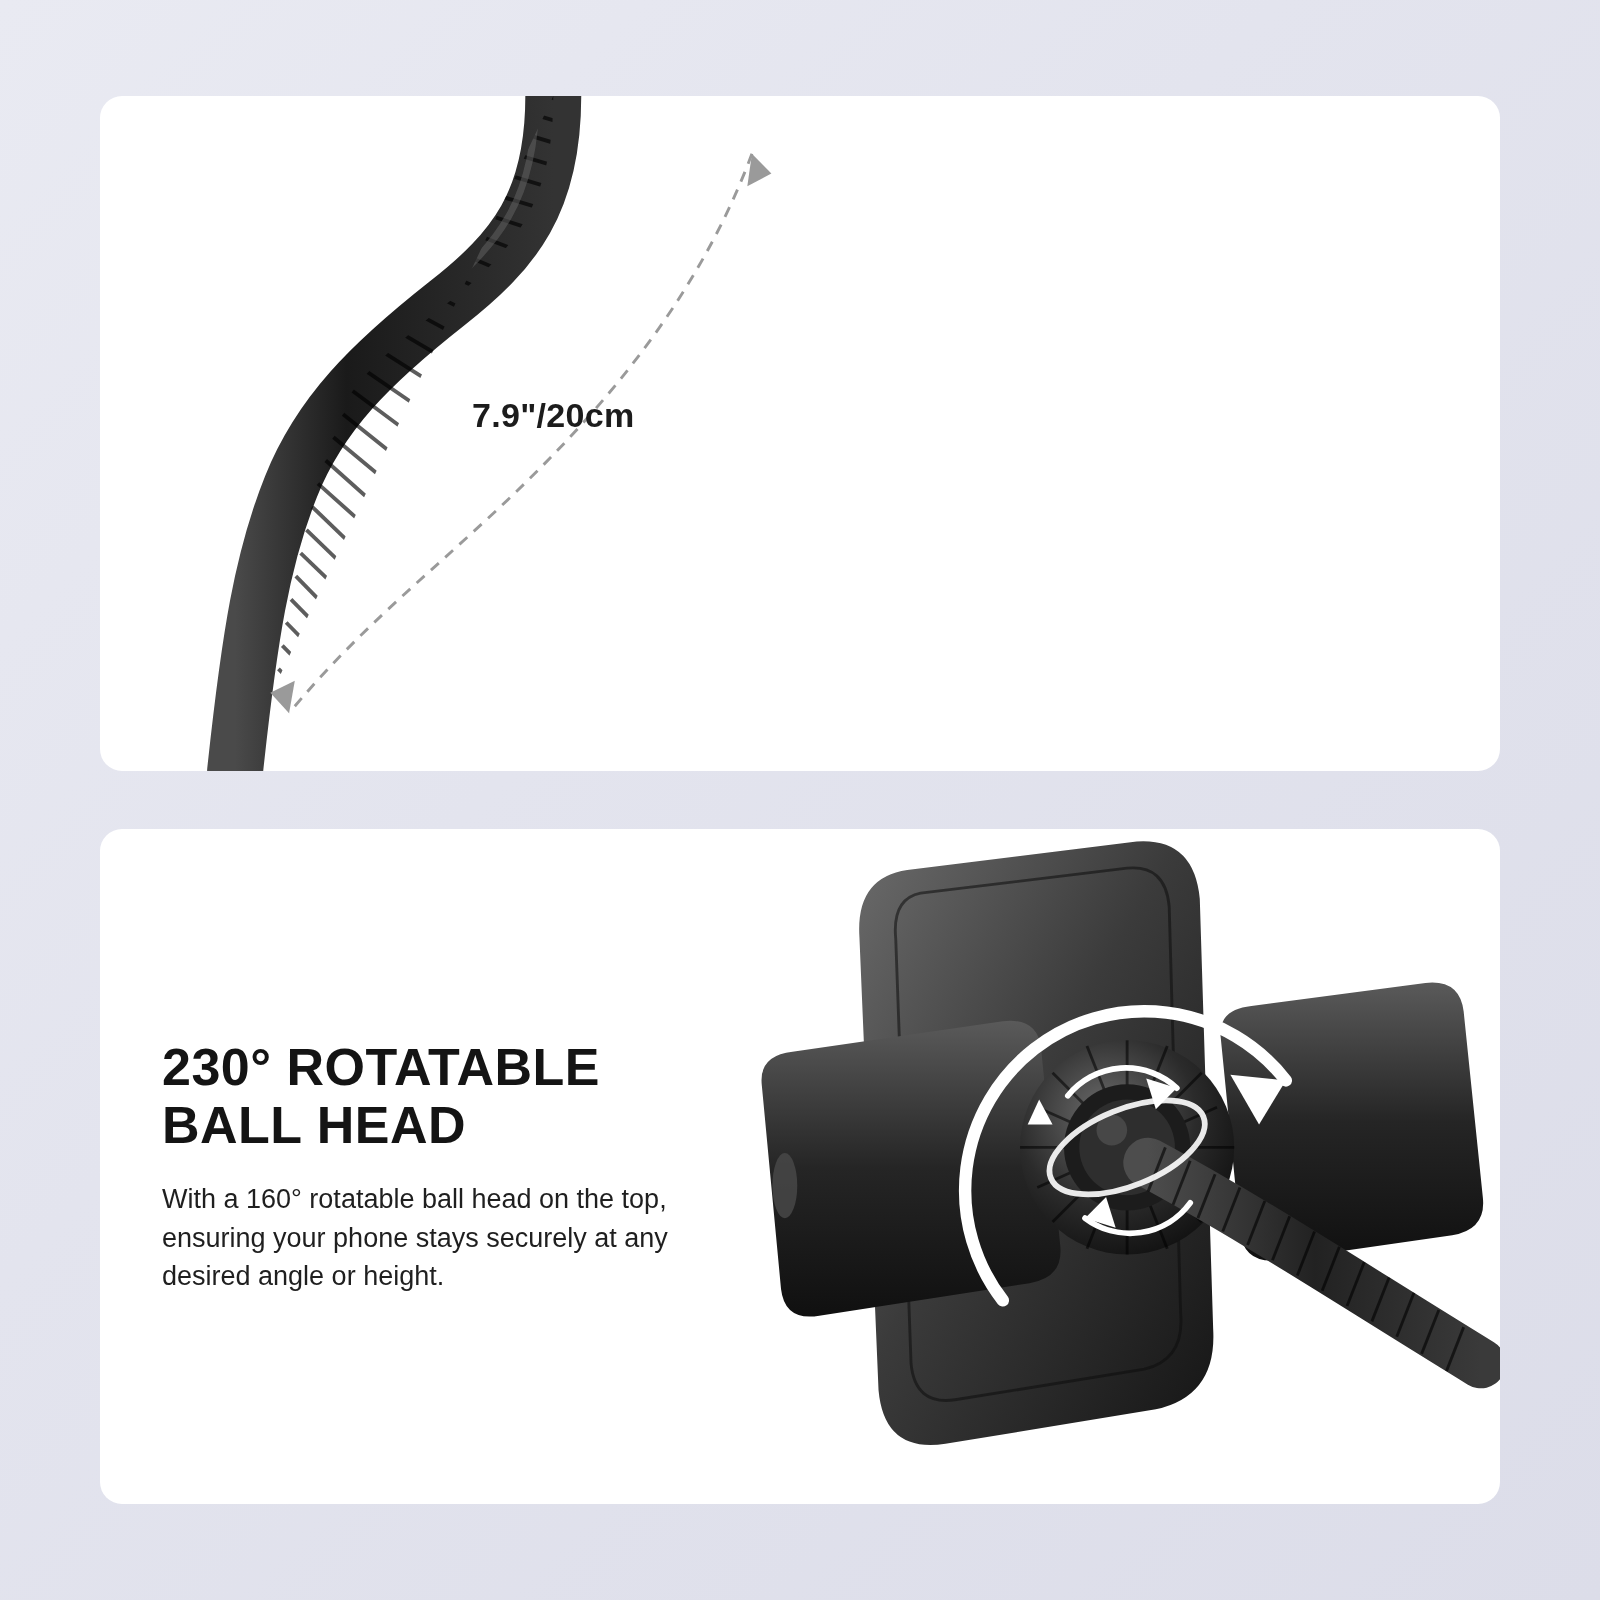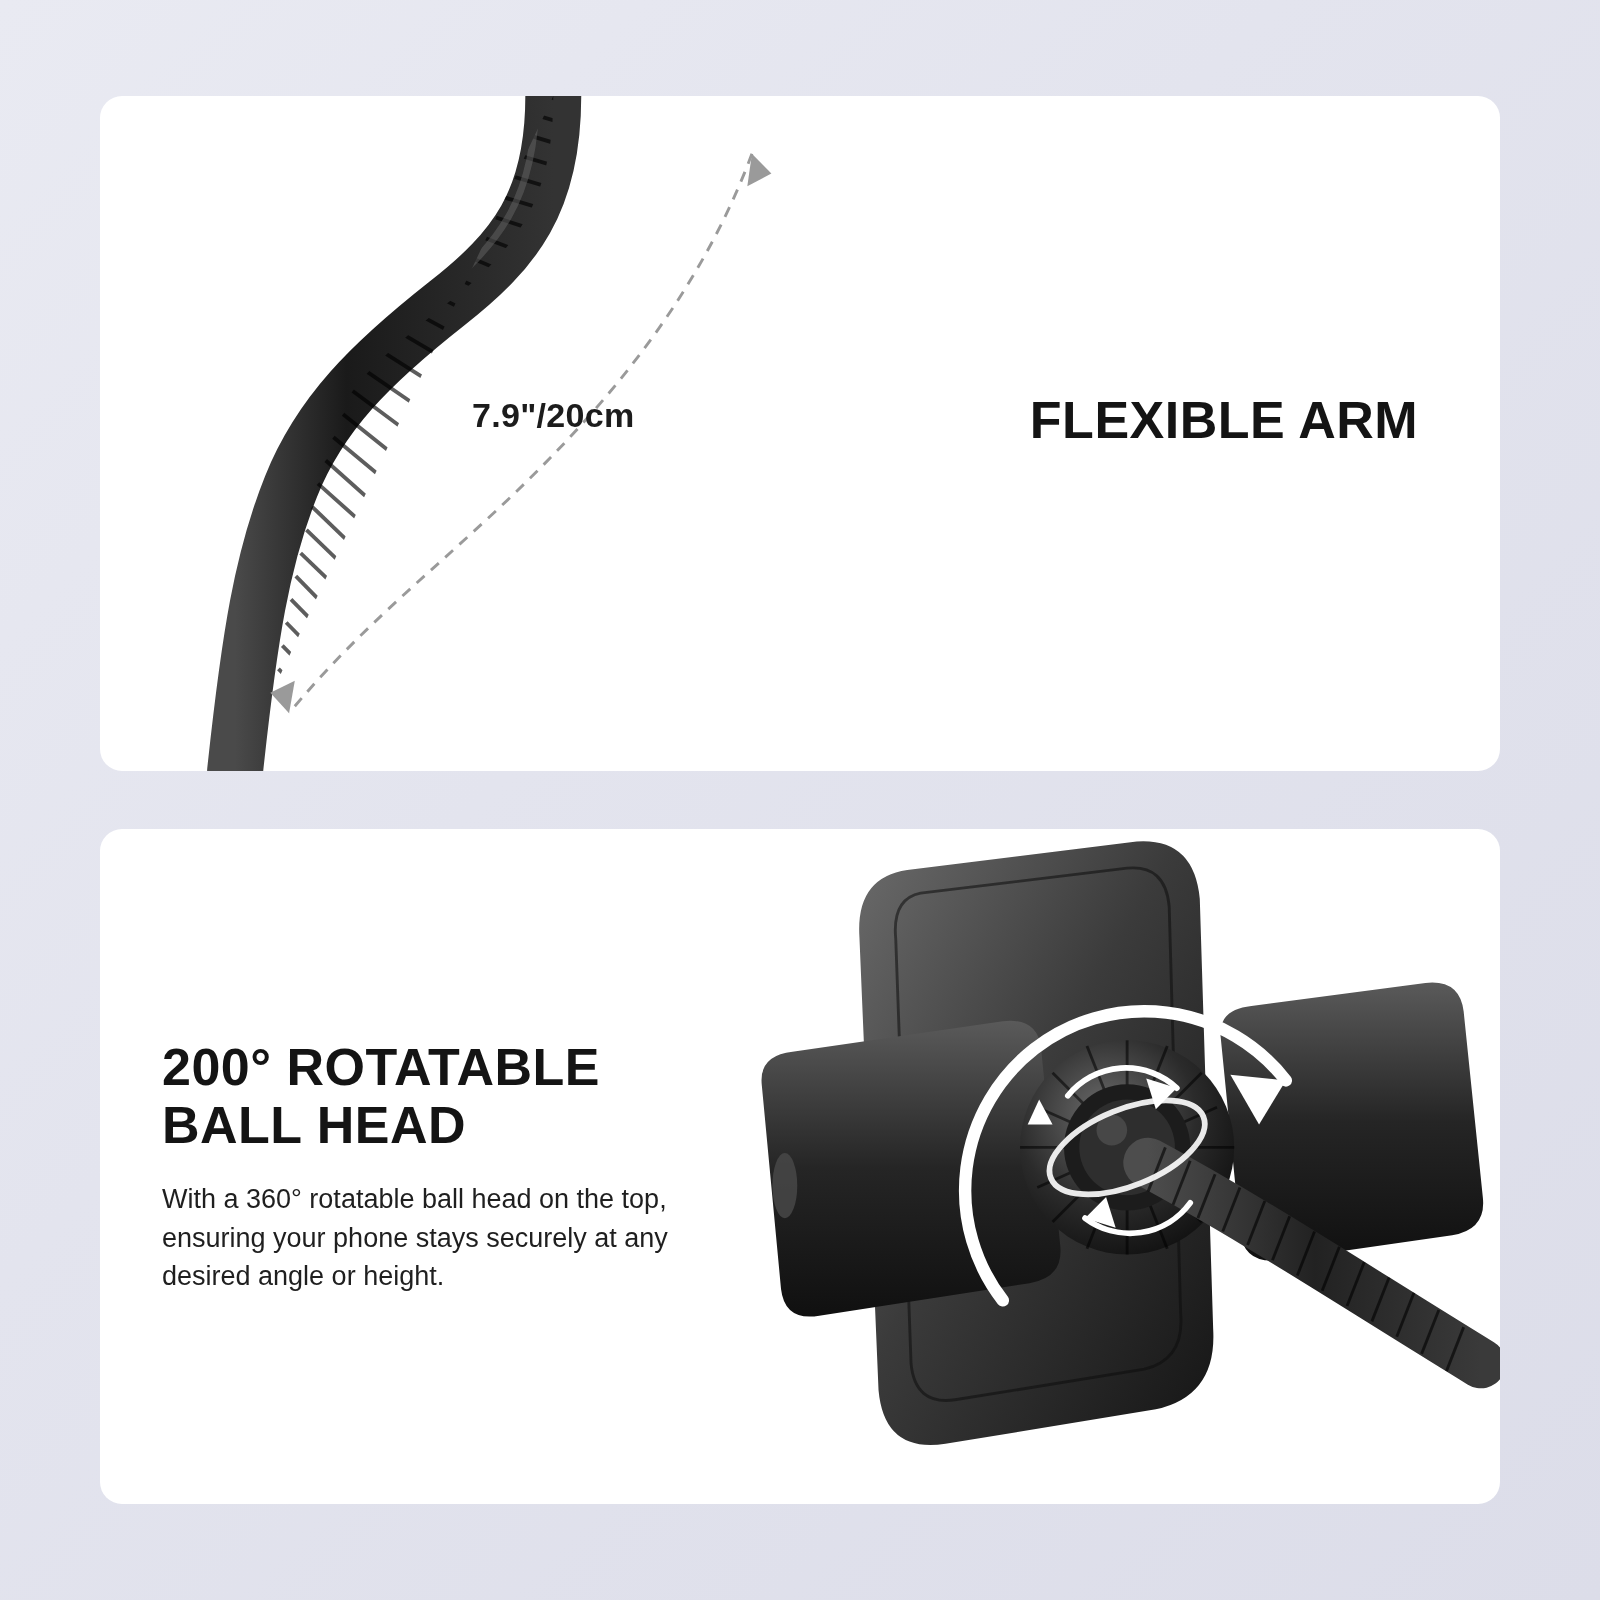--- a/index.html
+++ b/index.html
@@ -202,30 +202,29 @@
                    C 330 505, 262 560, 196 640" fill="none" stroke="#9a9a9a" stroke-width="3" stroke-dasharray="11 9"></path>
           <path d="M 676 60 l -16 30 l 28 -4 z" fill="#9a9a9a" transform="rotate(-20 676 60)"></path>
           <path d="M 196 640 l 16 -30 l -28 4 z" fill="#9a9a9a" transform="rotate(-18 196 640)"></path>
         </g>
       </svg>
 
       <div class="measure-label">7.9"/20cm</div>
     </div>
 
     <div class="arm-text">
-      <h2 class="headline">FLEXIBLE ARM</h2>
     </div>
   </section>
 
   <section class="card card-ball">
 
     <div class="ball-text">
-      <h2 class="headline">200° ROTATABLE
+      <h2 class="headline">230° ROTATABLE
 BALL HEAD</h2>
-      <p class="body">With a 360° rotatable ball head on the top, ensuring your phone stays securely at any desired angle or height.</p>
+      <p class="body">With a 160° rotatable ball head on the top, ensuring your phone stays securely at any desired angle or height.</p>
     </div>
 
     <div class="ball-visual">
       <svg viewBox="0 0 820 700" preserveAspectRatio="xMidYMid meet">
         <defs>
           <linearGradient id="bodyG" x1="0" y1="0" x2="1" y2="1">
             <stop offset="0%" stop-color="#6b6b6b"></stop>
             <stop offset="45%" stop-color="#3b3b3b"></stop>
             <stop offset="100%" stop-color="#151515"></stop>
           </linearGradient>

